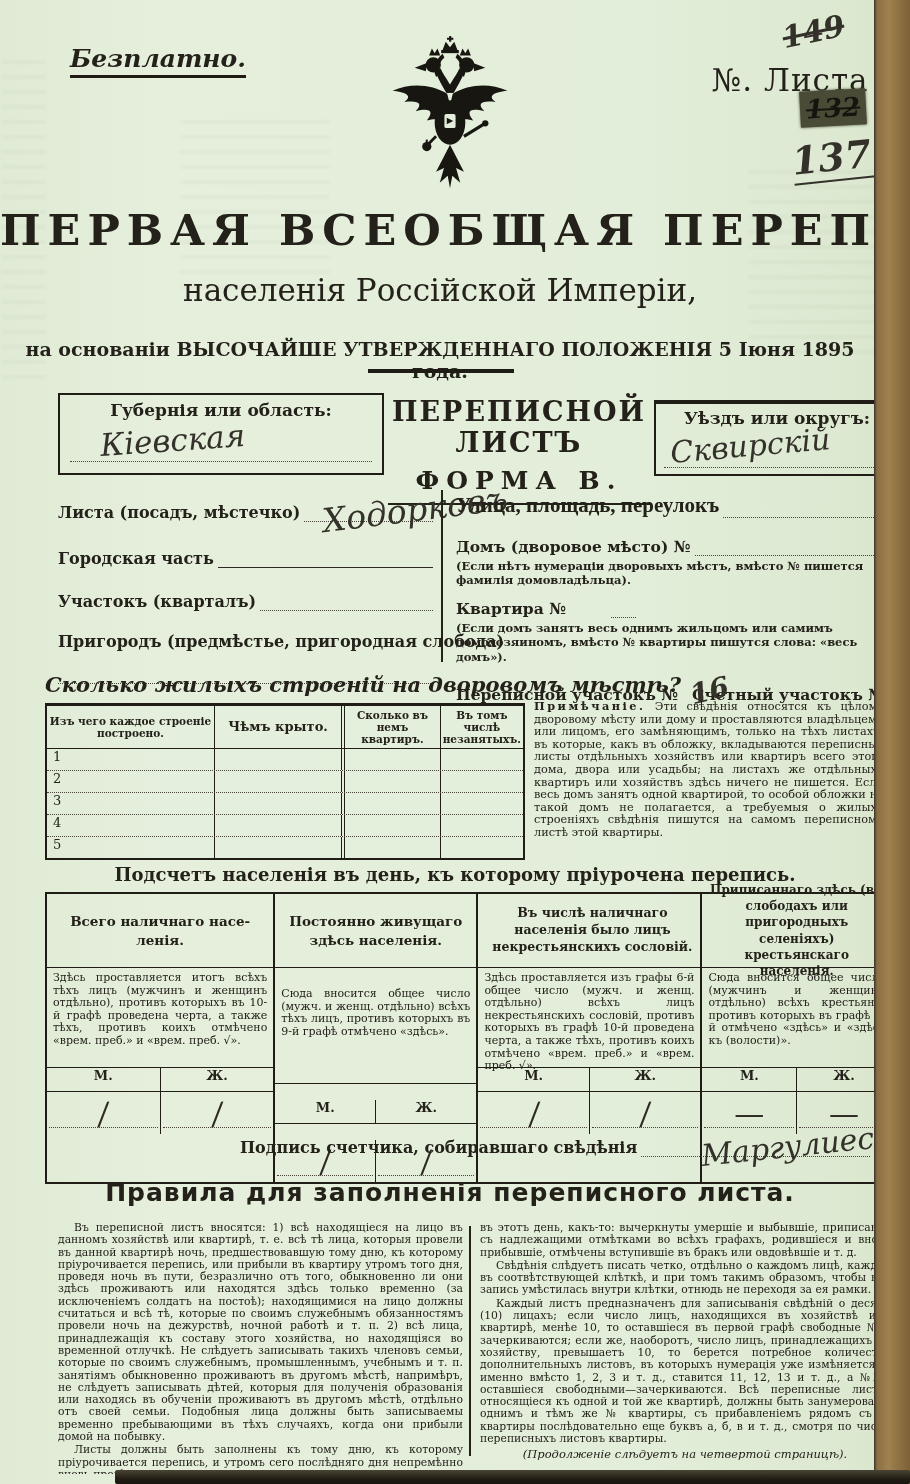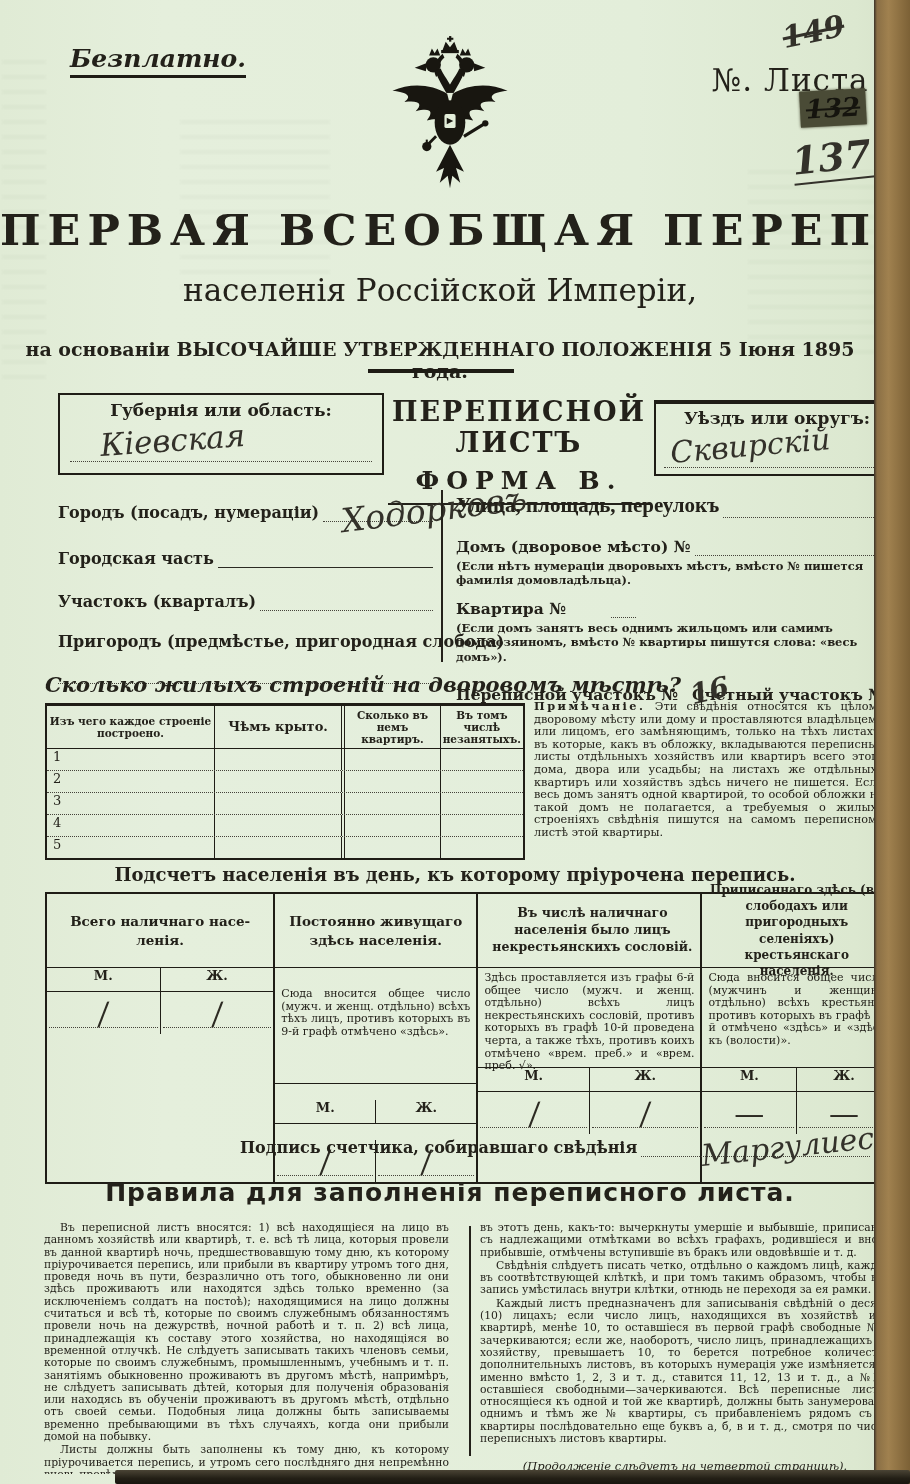--- a/index.html
+++ b/index.html
@@ -64,21 +64,21 @@
   .pc-mj>div{width:50%;text-align:center;font-size:13px;font-weight:bold;}
   .pc-mj>div+div{border-left:1.2px solid #1f1d16;}
   .pc-v{height:42px;display:flex;}
   .pc-v>div{width:50%;position:relative;display:flex;align-items:center;justify-content:center;}
   .pc-v>div+div{border-left:1.2px solid #1f1d16;}
   .slash{font-size:30px;font-style:italic;transform:rotate(-6deg);color:#2c2a22;}
   .vdot{position:absolute;left:2px;right:2px;bottom:6px;border-bottom:1.3px dotted #45433a;}
   
   .rules-title{font-family:"DejaVu Sans","Liberation Sans",sans-serif;font-size:25px;font-weight:bold;letter-spacing:1px;}
   .rulecol p{font-size:10.8px;line-height:12.3px;text-align:justify;margin:0 0 1px 0;text-indent:16px;}
-  .contline{font-size:11.5px;font-style:italic;text-align:center;margin-top:14px;}
+  .contline{font-size:11.5px;font-style:italic;text-align:center;margin-top:2px;}
   
   .bookedge{background:linear-gradient(90deg,#3a3226 0,#8a6f45 3px,#a0814f 40%,#7c6136 100%);}
   .bottomshadow{background:linear-gradient(180deg,#4a4435 0,#231f16 60%,#18150e 100%);border-radius:2px;}
   .ghost{background:repeating-linear-gradient(180deg,rgba(80,100,70,.45) 0 4px,transparent 4px 15px);
          opacity:.08;filter:blur(1px);}
 </style>
 </head>
 <body>
 
 <div class="page">
@@ -147,21 +147,21 @@
   <div class="abs boxed" style="left:654px;top:400px;width:246px;height:76px;border-top-width:4px;padding:4px 8px;box-sizing:border-box;">
     <div class="c boxlbl">Уѣздъ или округъ:</div>
     <div style="position:relative;height:42px;">
       <div class="hand" style="position:absolute;left:6px;top:0px;font-size:30px;transform:rotate(-5deg);">Сквирскій</div>
       <div class="dotline" style="position:absolute;left:0;right:0;bottom:2px;"></div>
     </div>
   </div>
 
   <div class="abs" style="left:58px;top:492px;width:375px;">
     <div class="leaderrow" style="height:30px;">
-      <span class="lbl addr-lbl">Городъ (посадъ, нумераціи)</span>
+      <span class="lbl addr-lbl">Листа (посадъ, мѣстечко)</span>
       <span class="leader">
         <span class="overhand hand" style="left:18px;bottom:-8px;font-size:33px;transform:rotate(-7deg);">Ходорковъ</span>
       </span>
     </div>
     <div class="leaderrow" style="height:46px;">
       <span class="lbl addr-lbl">Городская часть</span>
       <span class="leader solid"></span>
     </div>
     <div class="leaderrow" style="height:43px;">
       <span class="lbl addr-lbl">Участокъ (кварталъ)</span>
@@ -250,20 +250,21 @@
   <div class="abs note" style="left:534px;top:700px;width:350px;">
     <span class="nlead">Примѣчаніе.</span><span> Эти свѣдѣнія относятся къ цѣлому дворовому мѣсту или дому и проставляются владѣльцемъ или лицомъ, его замѣняющимъ, только на тѣхъ листахъ, въ которые, какъ въ обложку, вкладываются переписные листы отдѣльныхъ хозяйствъ или квартиръ всего этого дома, двора или усадьбы; на листахъ же отдѣльныхъ квартиръ или хозяйствъ здѣсь ничего не пишется. Если весь домъ занятъ одной квартирой, то особой обложки на такой домъ не полагается, а требуемыя о жилыхъ строеніяхъ свѣдѣнія пишутся на самомъ переписномъ листѣ этой квартиры.</span>
   </div>
 
   <div class="abs c b" style="left:0;top:864px;width:910px;font-size:18px;">Подсчетъ населенія въ день, къ которому пріурочена перепись.</div>
 
   <div class="abs ptable" style="left:45px;top:892px;width:848px;box-sizing:border-box;">
 
     <div class="pc" style="width:27%;">
       <div class="pc-h">Всего наличнаго насе­ленія.</div>
+      <div class="pc-d">Здѣсь проставляется итогъ всѣхъ тѣхъ лицъ (мужчинъ и женщинъ отдѣльно), противъ которыхъ въ 10-й графѣ проведена черта, а также тѣхъ, противъ коихъ отмѣчено «врем. преб.» и «врем. преб. √».</div>
       <div class="pc-mj">
         <div>М.</div>
         <div>Ж.</div>
       </div>
       <div class="pc-v">
         <div>
             <span class="slash">/</span>
             <span class="vdot"></span>
           </div>
         <div>
@@ -333,21 +334,21 @@
 
   <div class="abs leaderrow" style="left:240px;top:1138px;width:630px;">
     <span class="lbl" style="font-size:16px;font-weight:bold;">Подпись счетчика, собиравшаго свѣдѣнія</span>
     <span class="leader">
       <span class="overhand hand" style="left:60px;bottom:-8px;font-size:30px;transform:rotate(-6deg);">Маргулиес</span>
     </span>
   </div>
 
   <div class="abs c rules-title" style="left:0;top:1178px;width:900px;">Правила для заполненія переписного листа.</div>
 
-  <div class="abs rulecol" style="left:44px;top:1222px;width:405px;height:252px;overflow:hidden;">
+  <div class="abs rulecol" style="left:58px;top:1222px;width:405px;height:252px;overflow:hidden;">
     <p>Въ переписной листъ вносятся: 1) всѣ находящіеся на лицо въ данномъ хозяйствѣ или квартирѣ, т. е. всѣ тѣ лица, которыя провели въ данной квартирѣ ночь, предшествовавшую тому дню, къ которому пріурочивается перепись, или прибыли въ квартиру утромъ того дня, проведя ночь въ пути, безразлично отъ того, обыкновенно ли они здѣсь проживаютъ или находятся здѣсь только временно (за исключеніемъ солдатъ на постоѣ); находящимися на лицо должны считаться и всѣ тѣ, которые по своимъ служебнымъ обязанностямъ провели ночь на дежурствѣ, ночной работѣ и т. п. 2) всѣ лица, принадлежащія къ составу этого хозяйства, но находящіяся во временной отлучкѣ. Не слѣдуетъ записывать такихъ членовъ семьи, которые по своимъ служебнымъ, промышленнымъ, учебнымъ и т. п. занятіямъ обыкновенно проживаютъ въ другомъ мѣстѣ, напримѣръ, не слѣдуетъ записывать дѣтей, которыя для полученія образованія или находясь въ обученіи проживаютъ въ другомъ мѣстѣ, отдѣльно отъ своей семьи. Подобныя лица должны быть записываемы временно пребывающими въ тѣхъ случаяхъ, когда они прибыли домой на побывку.</p>
     <p>Листы должны быть заполнены къ тому дню, къ которому пріурочивается перепись, и утромъ сего послѣдняго дня непремѣнно вновь провѣрены и, если нужно, исправлены по составу населенія</p>
   </div>
 
   <div class="abs vline" style="left:469px;top:1226px;height:230px;width:1.6px;"></div>
 
   <div class="abs rulecol" style="left:480px;top:1222px;width:410px;height:252px;overflow:hidden;">
     <p style="text-indent:0;">въ этотъ день, какъ-то: вычеркнуты умершіе и выбывшіе, приписаны, съ надлежащими отмѣтками во всѣхъ графахъ, родившіеся и вновь прибывшіе, отмѣчены вступившіе въ бракъ или овдовѣвшіе и т. д.</p>
     <p>Свѣдѣнія слѣдуетъ писать четко, отдѣльно о каждомъ лицѣ, каждое въ соотвѣтствующей клѣткѣ, и при томъ такимъ образомъ, чтобы вся запись умѣстилась внутри клѣтки, отнюдь не переходя за ея рамки.</p>
     <p>Каждый листъ предназначенъ для записыванія свѣдѣній о десяти (10) лицахъ; если число лицъ, находящихся въ хозяйствѣ или квартирѣ, менѣе 10, то оставшіеся въ первой графѣ свободные №№ зачеркиваются; если же, наоборотъ, число лицъ, принадлежащихъ къ хозяйству, превышаетъ 10, то берется потребное количество дополнительныхъ листовъ, въ которыхъ нумерація уже измѣняется, а именно вмѣсто 1, 2, 3 и т. д., ставится 11, 12, 13 и т. д., а №№, оставшіеся свободными—зачеркиваются. Всѣ переписные листы, относящіеся къ одной и той же квартирѣ, должны быть занумерованы однимъ и тѣмъ же № квартиры, съ прибавленіемъ рядомъ съ № квартиры послѣдовательно еще буквъ а, б, в и т. д., смотря по числу переписныхъ листовъ квартиры.</p>

